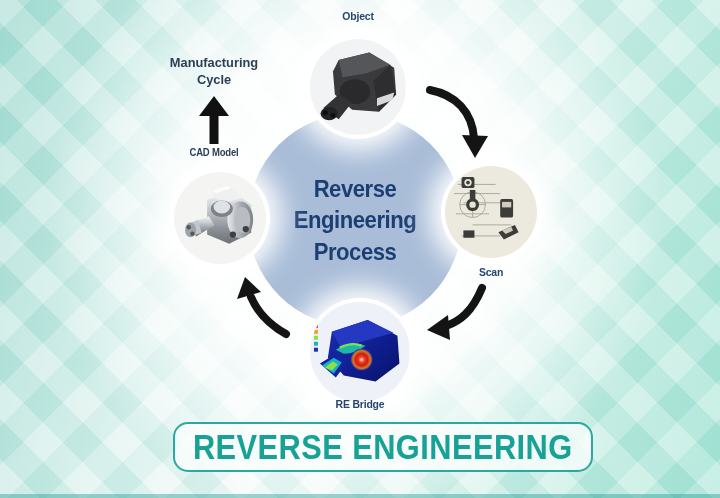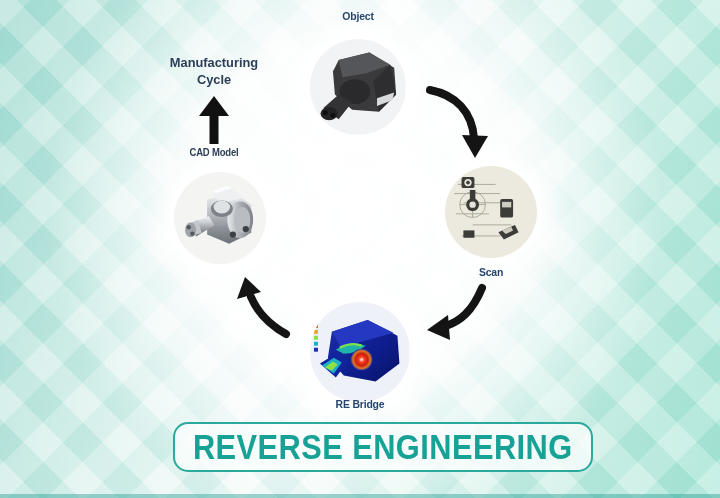--- a/index.html
+++ b/index.html
@@ -61,20 +61,23 @@
     transform:scaleX(0.88);white-space:nowrap;
   }
 </style>
 </head>
 <body>
 
 <div class="stage">
 
   <div class="glow"></div>
 
+  <div class="center-circle">
+    <div class="center-title">Reverse Engineering Process</div>
+  </div>
 
   <div class="node node-object">
     <div class="photo">
       <svg viewBox="0 0 100 100">
         <rect x="0" y="0" width="100" height="100" fill="#f2f3f4"></rect>
         <path d="M30 22 L62 14 L88 30 L90 58 L72 76 L44 74 L26 58 L24 34 Z" fill="#3a3a3d"></path>
         <path d="M30 22 L62 14 L84 27 L58 36 L34 40 Z" fill="#55565a"></path>
         <path d="M84 27 L90 58 L72 76 L66 44 Z" fill="#2e2e31"></path>
         <path d="M70 62 L88 56 L86 64 L70 70 Z" fill="#d8d9db"></path>
         <ellipse cx="47" cy="55" rx="16" ry="13" fill="#2a2a2c"></ellipse>

